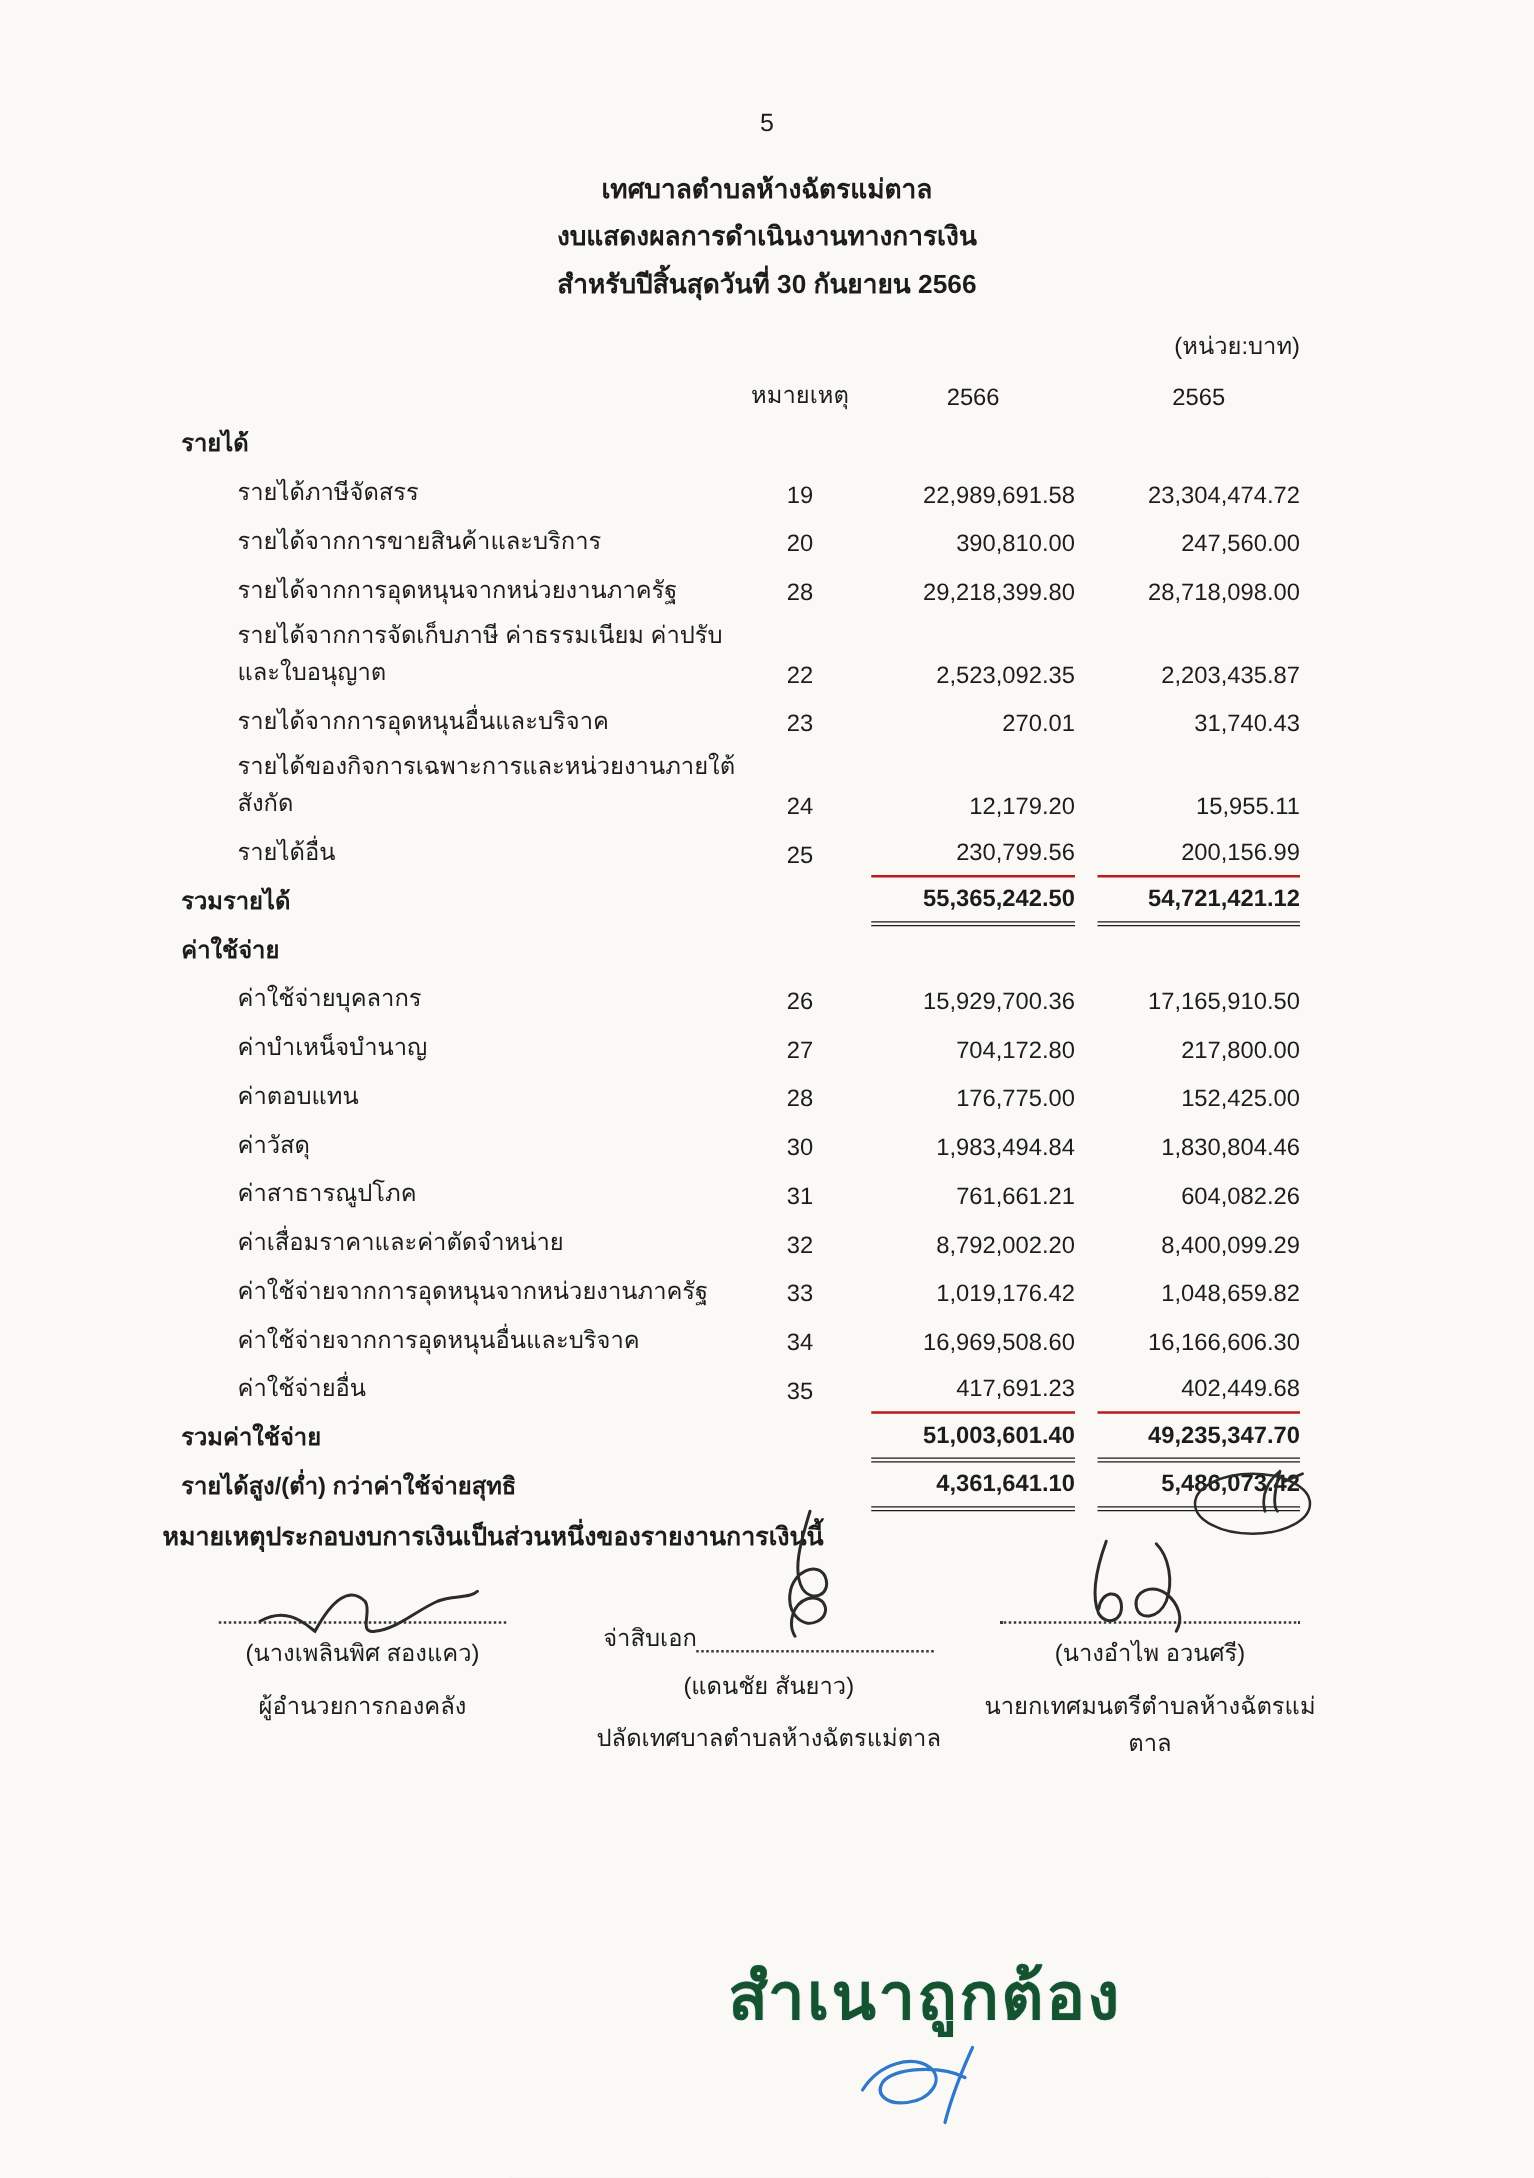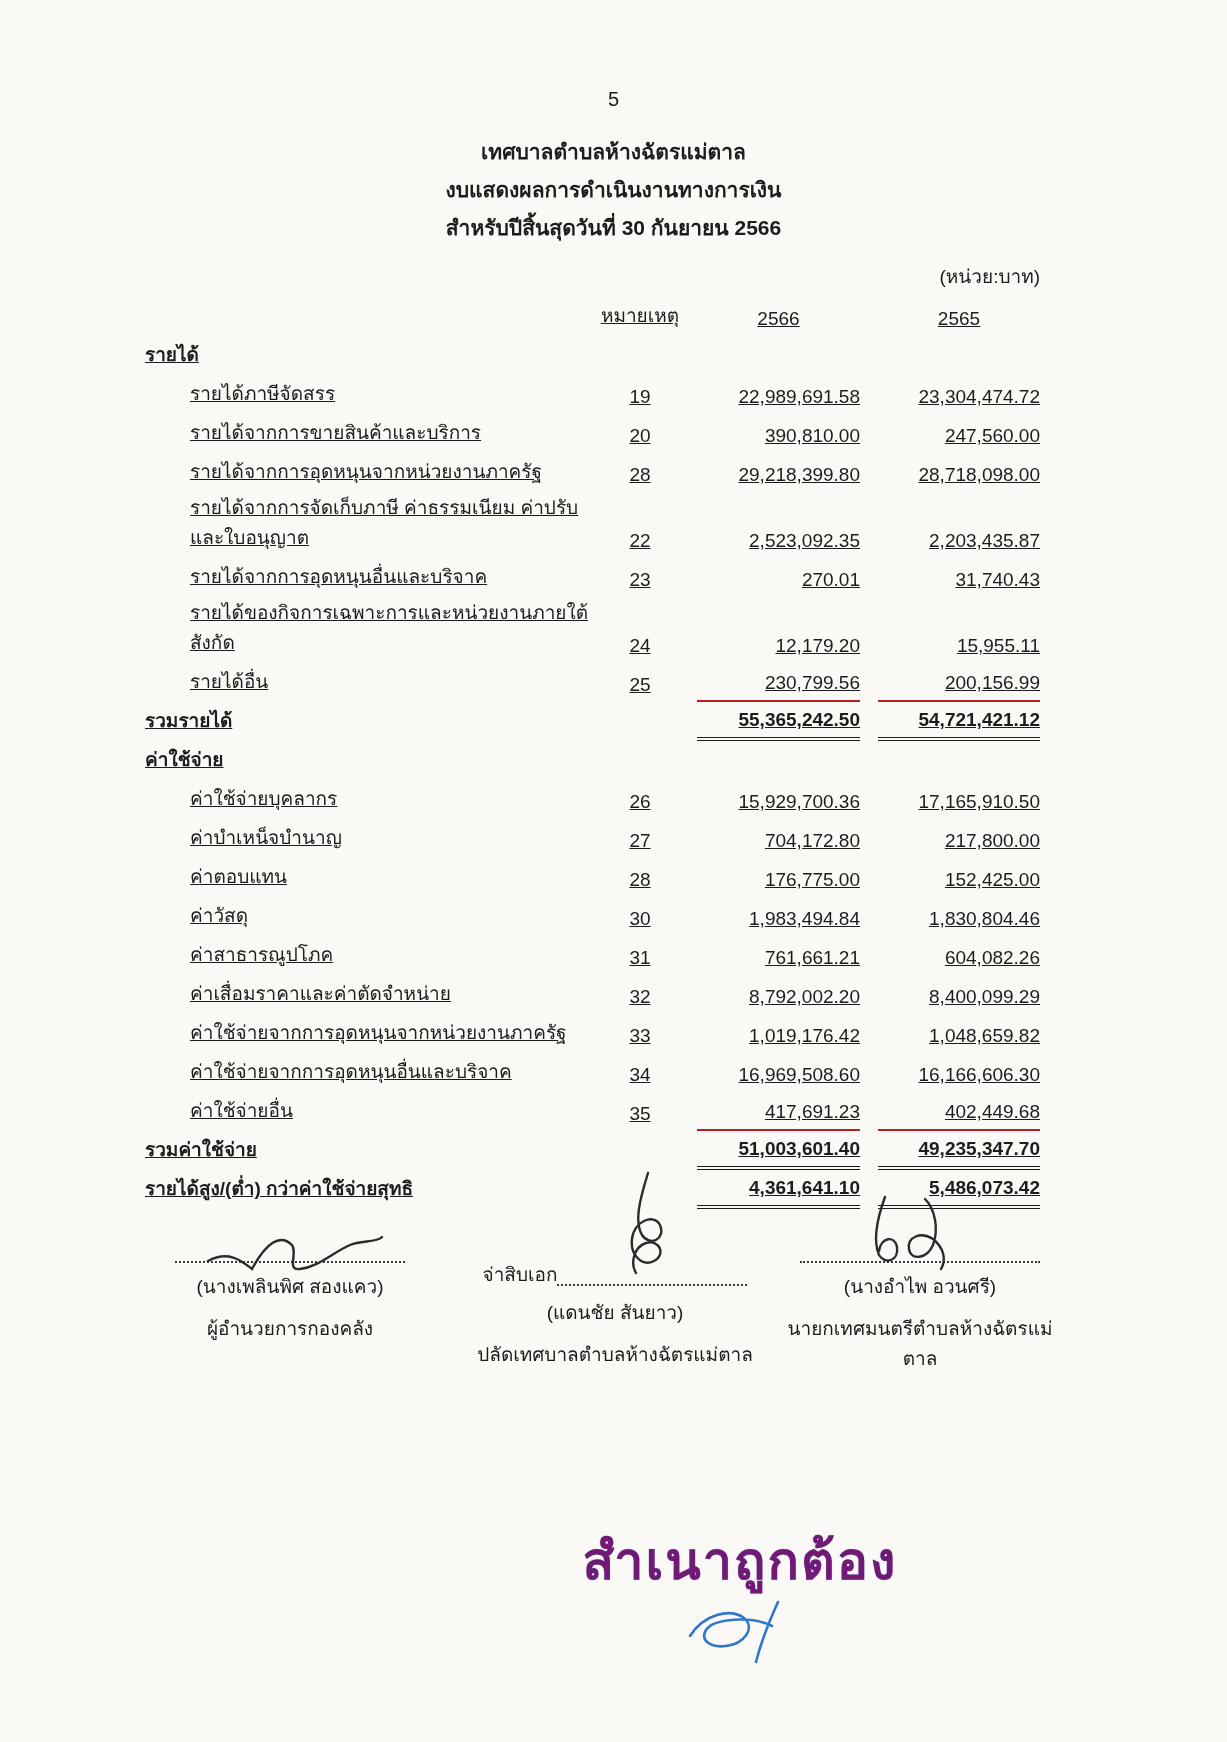--- a/index.html
+++ b/index.html
@@ -35,21 +35,20 @@
   }
   .table{
     margin:6px 0 0 145px;
     width:895px;
   }
   .row{
     display:grid;
     grid-template-columns:450px 90px 175px 180px;
     align-items:end;
     min-height:39px;
-    text-decoration:underline;
   }
   .row > div{font-size:19px; padding-bottom:6px;}
   .header-row > div{font-size:19px;}
   .cell-note{text-align:center;}
   .cell-amt{text-align:right;}
   .type-section > .cell-label{font-weight:600;}
   .type-item > .cell-label{padding-left:45px;}
   .type-total > .cell-label,.type-net > .cell-label{font-weight:600;}
   .type-total .cell-amt,.type-net .cell-amt{font-weight:600;}
   .ul-single .cell-amt{border-bottom:2px solid #b91c1c;}
@@ -97,21 +96,21 @@
     position:absolute;
     left:500px;top:300px;
     width:480px;
     text-align:center;
     color:#2f78cc;
   }
   .stamp-text{
     font-size:52px;
     font-weight:700;
     letter-spacing:2px;
-    color:#701a75;
+    color:#14532d;
     text-shadow:0 0 1px rgba(47,120,204,.55);
   }
 </style>
 </head>
 <body>
 
 <div class="page">
 
   <div class="page-number">5</div>
 
@@ -253,20 +252,27 @@
     </div>
         <div class="row type-net ul-double">
       <div class="cell-label">รายได้สูง/(ต่ำ) กว่าค่าใช้จ่ายสุทธิ</div>
       <div class="cell-note"></div>
       <div class="cell-amt c2566">4,361,641.10</div>
       <div class="cell-amt c2565">5,486,073.42</div>
     </div>
       </div>
   </div>
 
+  <div class="footnote-row">
+    <span>หมายเหตุประกอบงบการเงินเป็นส่วนหนึ่งของรายงานการเงินนี้</span>
+    <svg class="initial-mark" width="110" height="70" viewBox="0 0 110 70">
+      <ellipse cx="52" cy="38" rx="46" ry="24" fill="none" stroke="#2b2b2b" stroke-width="2"></ellipse>
+      <path d="M62 44 C58 30 66 18 74 12 M74 12 C70 26 68 40 72 44 M78 20 L92 14" fill="none" stroke="#2b2b2b" stroke-width="2.2" stroke-linecap="round"></path>
+    </svg>
+  </div>
 
   <div class="signature-area">
 
     <div class="sig-col" style="left:160px;top:40px;width:260px;">
       <svg class="sig-svg" style="left:40px;top:-40px;" width="190" height="70" viewBox="0 0 190 70">
         <path d="M8 42 C30 30 44 44 52 50 C66 24 80 14 92 26 C98 34 86 52 100 50 C118 48 132 34 150 26 C162 21 176 24 182 18" fill="none" stroke="#2b2b2b" stroke-width="2.4" stroke-linecap="round"></path>
       </svg>
       <div class="dotline" style="width:230px;"></div>
       <div class="sig-name">(นางเพลินพิศ สองแคว)</div>
       <div class="sig-title">ผู้อำนวยการกองคลัง</div>

